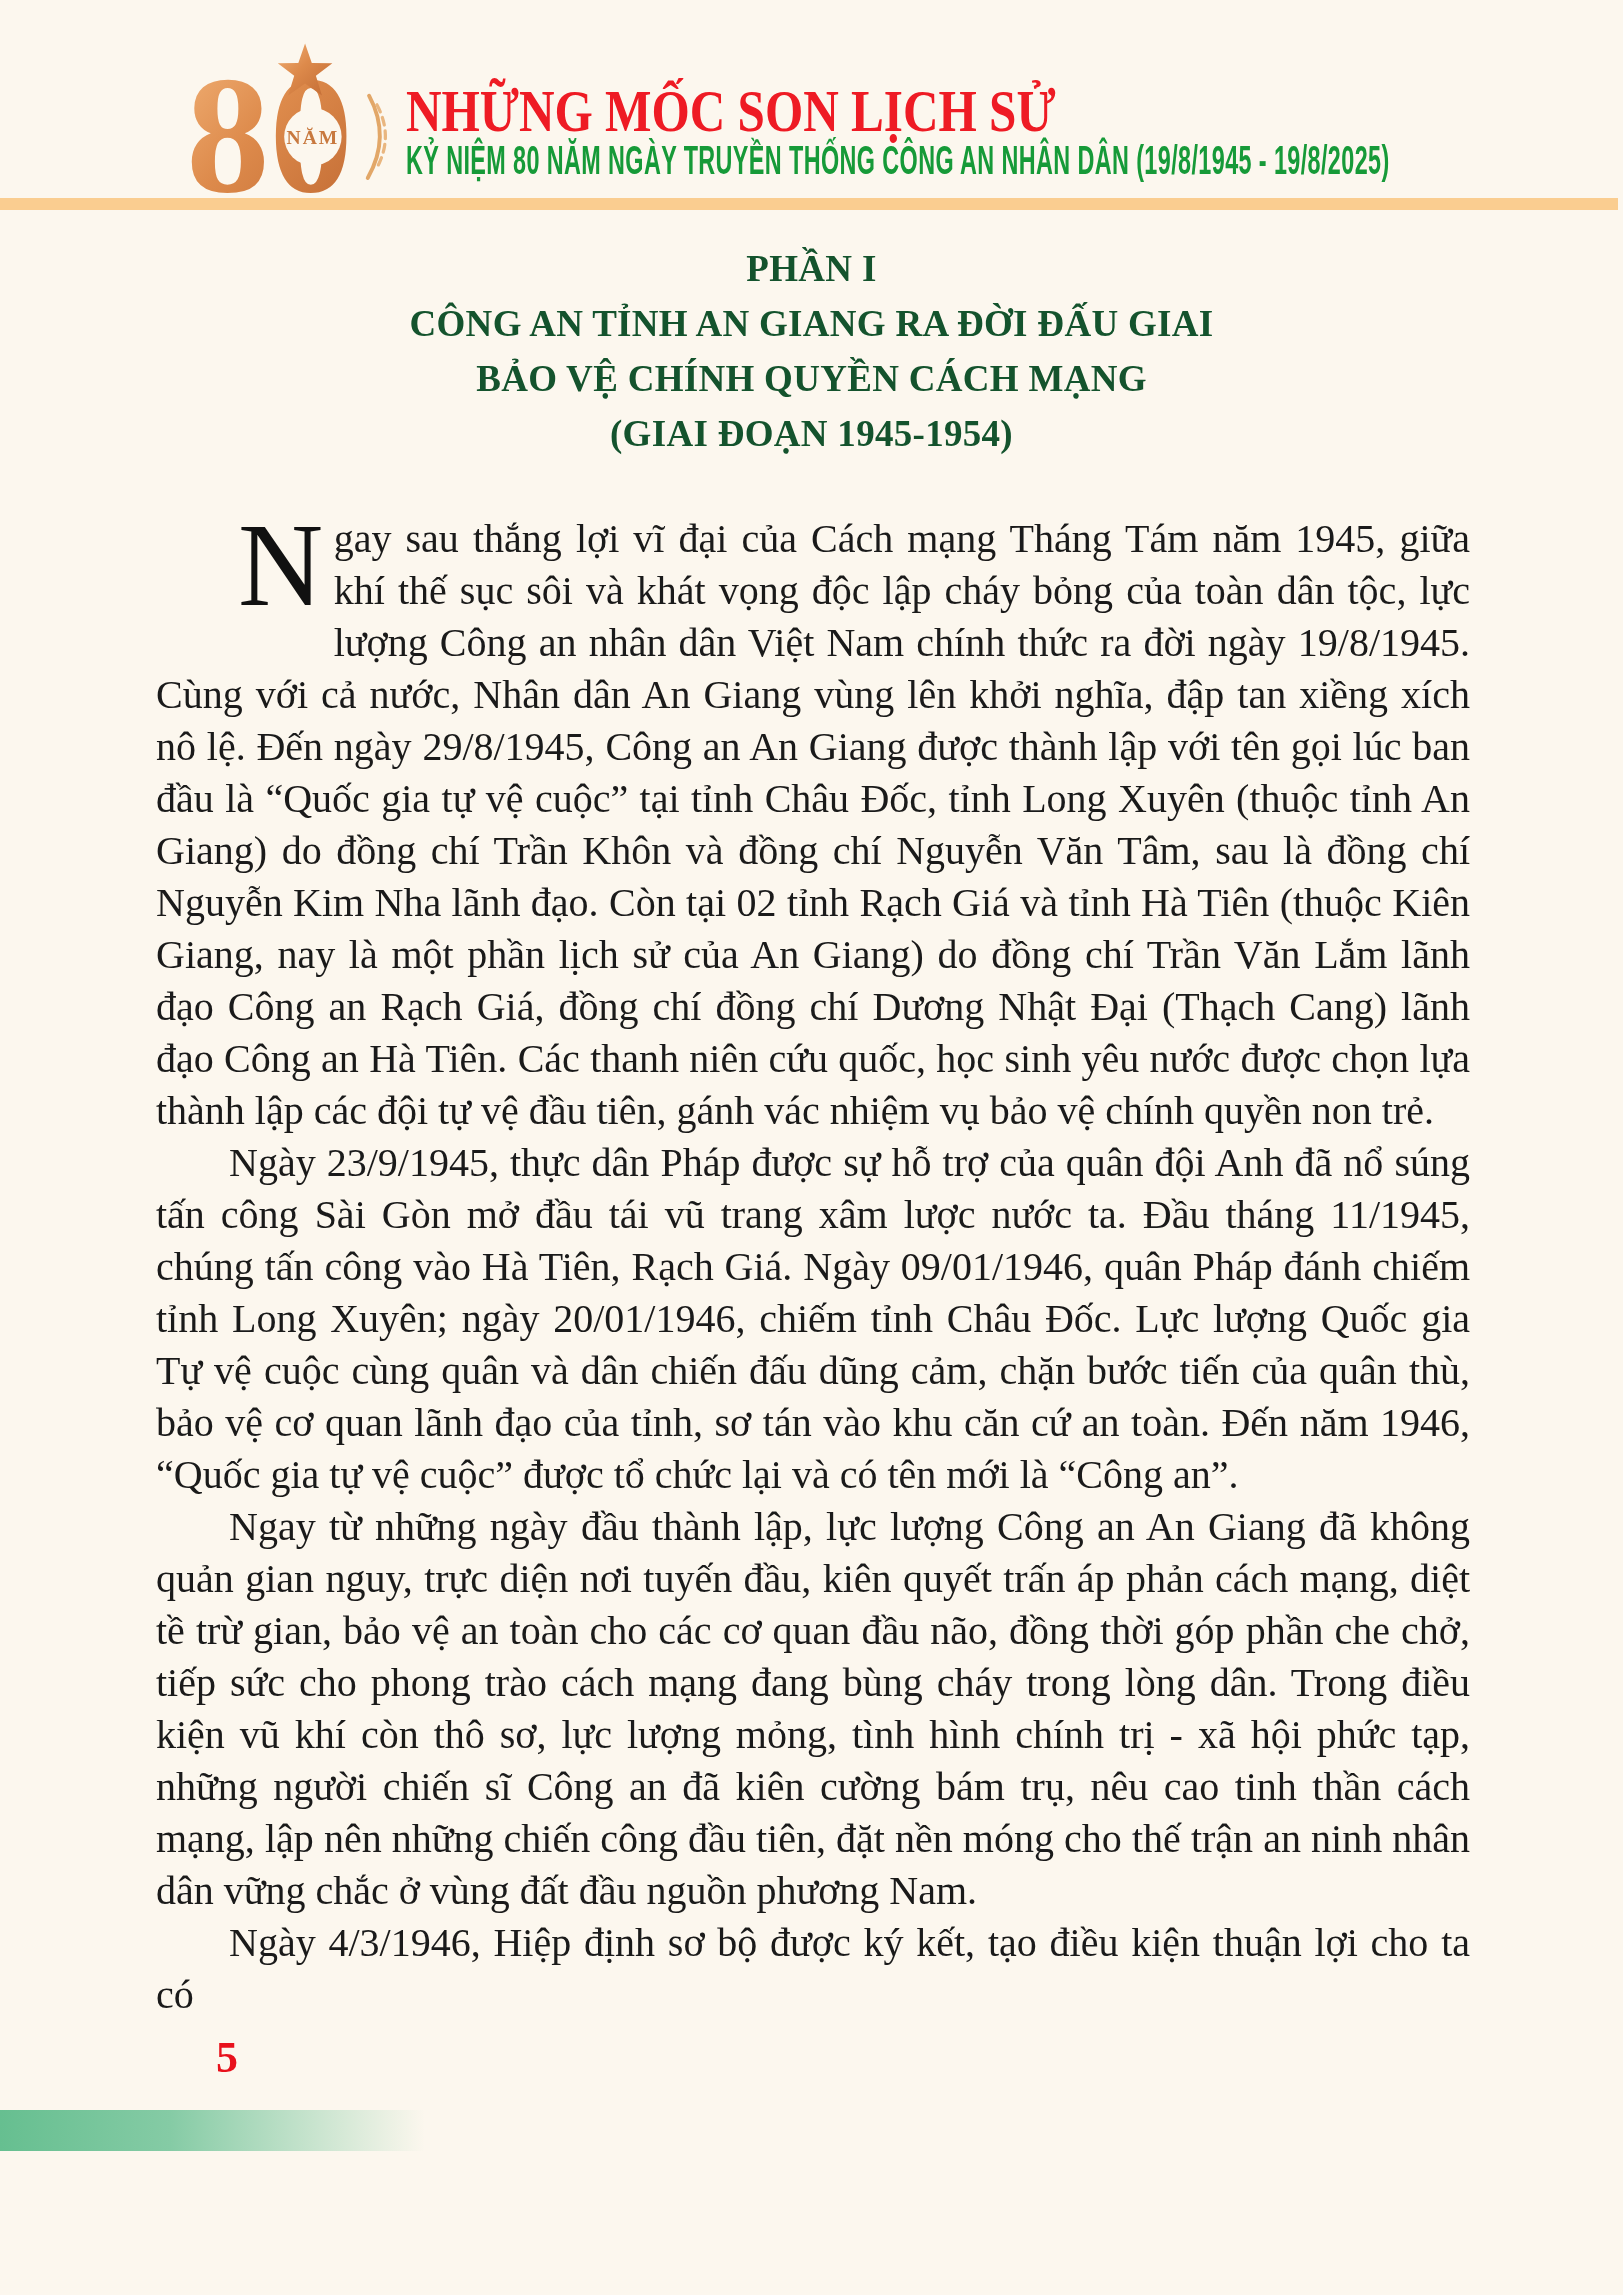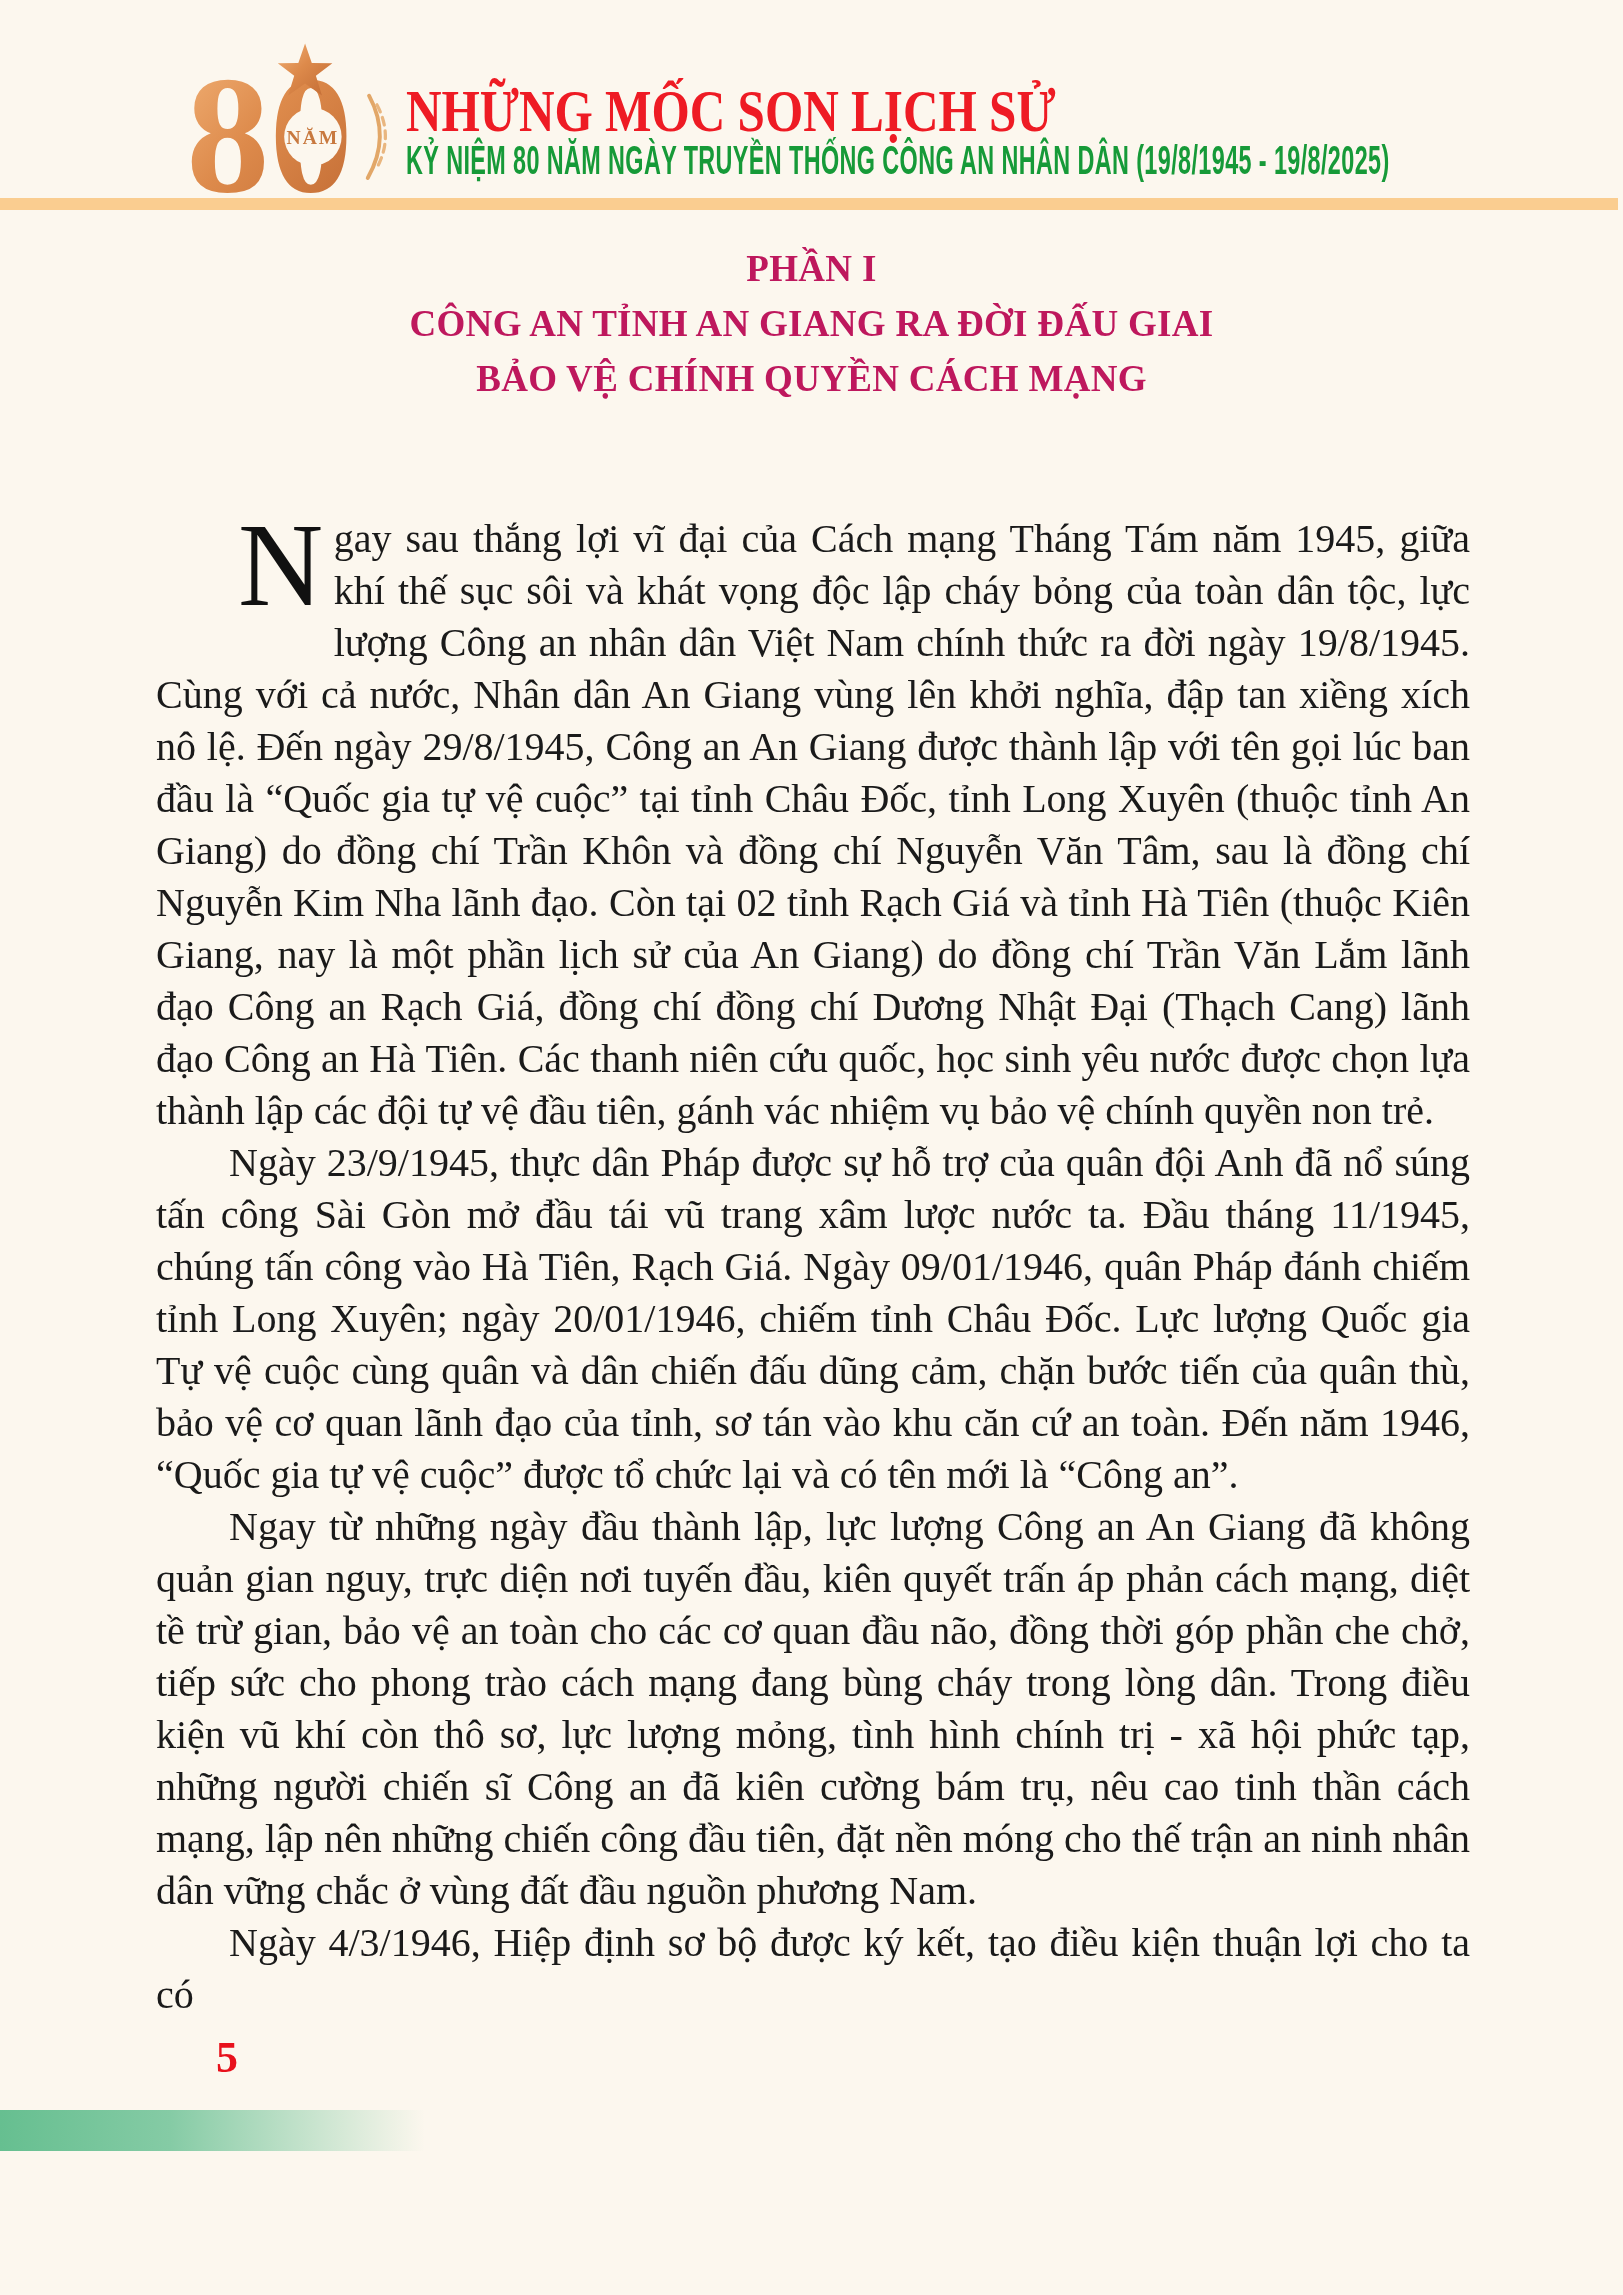--- a/index.html
+++ b/index.html
@@ -32,21 +32,21 @@
     transform:scaleX(0.57); transform-origin:left top;
   }
   .header-divider {
     position:absolute; left:0; top:198px; width:1618px; height:12.4px;
     background:#FACD90;
   }
 
   
   .section-title {
     position:absolute; left:0; right:0; top:241px;
-    text-align:center; color:#be185d;
+    text-align:center; color:#14532d;
     font-weight:700; font-size:37px; line-height:55px;
     letter-spacing:0.3px;
   }
 
   
   .body-text {
     position:absolute; left:156px; top:513px; width:1314px;
     font-size:40px; line-height:52px; text-align:justify;
     color:#1A1A1A;
   }
@@ -102,20 +102,21 @@
 
     <div class="header-subtitle">KỶ NIỆM 80 NĂM NGÀY TRUYỀN THỐNG CÔNG AN NHÂN DÂN (19/8/1945 - 19/8/2025)</div>
 
     <div class="header-divider"></div>
   </div>
 
   <div class="section-title">
     <div>PHẦN I</div>
     <div>CÔNG AN TỈNH AN GIANG RA ĐỜI ĐẤU GIAI</div>
     <div>BẢO VỆ CHÍNH QUYỀN CÁCH MẠNG</div>
+    <div>(GIAI ĐOẠN 1945-1954)</div>
   </div>
 
   <div class="body-text">
     <p class="opening">
       <span class="dropcap">N</span><span>gay sau thắng lợi vĩ đại của Cách mạng Tháng Tám năm 1945, giữa khí thế sục sôi và khát vọng độc lập cháy bỏng của toàn dân tộc, lực lượng Công an nhân dân Việt Nam chính thức ra đời ngày 19/8/1945. Cùng với cả nước, Nhân dân An Giang vùng lên khởi nghĩa, đập tan xiềng xích nô lệ. Đến ngày 29/8/1945, Công an An Giang được thành lập với tên gọi lúc ban đầu là “Quốc gia tự vệ cuộc” tại tỉnh Châu Đốc, tỉnh Long Xuyên (thuộc tỉnh An Giang) do đồng chí Trần Khôn và đồng chí Nguyễn Văn Tâm, sau là đồng chí Nguyễn Kim Nha lãnh đạo. Còn tại 02 tỉnh Rạch Giá và tỉnh Hà Tiên (thuộc Kiên Giang, nay là một phần lịch sử của An Giang) do đồng chí Trần Văn Lắm lãnh đạo Công an Rạch Giá, đồng chí đồng chí Dương Nhật Đại (Thạch Cang) lãnh đạo Công an Hà Tiên. Các thanh niên cứu quốc, học sinh yêu nước được chọn lựa thành lập các đội tự vệ đầu tiên, gánh vác nhiệm vụ bảo vệ chính quyền non trẻ.</span>
     </p>
     <p>Ngày 23/9/1945, thực dân Pháp được sự hỗ trợ của quân đội Anh đã nổ súng tấn công Sài Gòn mở đầu tái vũ trang xâm lược nước ta. Đầu tháng 11/1945, chúng tấn công vào Hà Tiên, Rạch Giá. Ngày 09/01/1946, quân Pháp đánh chiếm tỉnh Long Xuyên; ngày 20/01/1946, chiếm tỉnh Châu Đốc. Lực lượng Quốc gia Tự vệ cuộc cùng quân và dân chiến đấu dũng cảm, chặn bước tiến của quân thù, bảo vệ cơ quan lãnh đạo của tỉnh, sơ tán vào khu căn cứ an toàn. Đến năm 1946, “Quốc gia tự vệ cuộc” được tổ chức lại và có tên mới là “Công an”.</p>
     <p>Ngay từ những ngày đầu thành lập, lực lượng Công an An Giang đã không quản gian nguy, trực diện nơi tuyến đầu, kiên quyết trấn áp phản cách mạng, diệt tề trừ gian, bảo vệ an toàn cho các cơ quan đầu não, đồng thời góp phần che chở, tiếp sức cho phong trào cách mạng đang bùng cháy trong lòng dân. Trong điều kiện vũ khí còn thô sơ, lực lượng mỏng, tình hình chính trị - xã hội phức tạp, những người chiến sĩ Công an đã kiên cường bám trụ, nêu cao tinh thần cách mạng, lập nên những chiến công đầu tiên, đặt nền móng cho thế trận an ninh nhân dân vững chắc ở vùng đất đầu nguồn phương Nam.</p>
     <p>Ngày 4/3/1946, Hiệp định sơ bộ được ký kết, tạo điều kiện thuận lợi cho ta có</p>
   </div>

